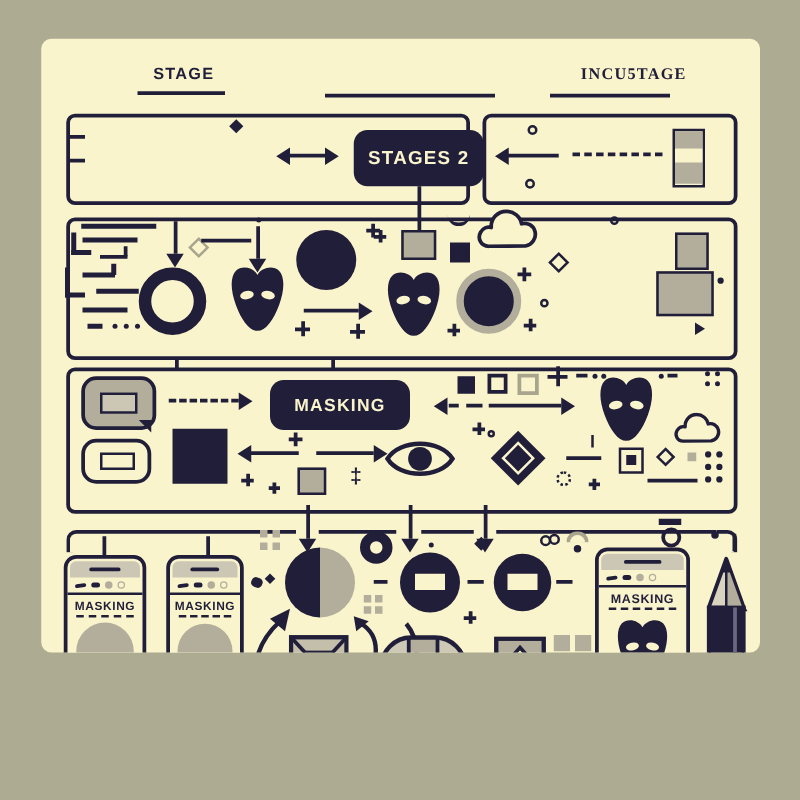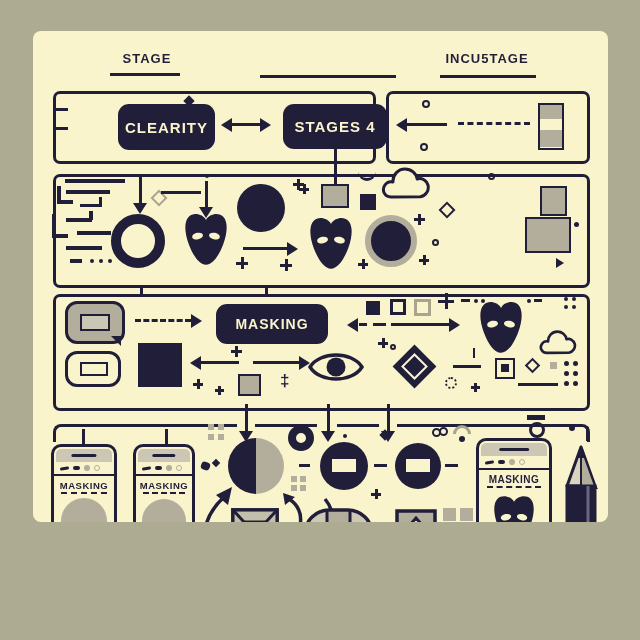--- a/index.html
+++ b/index.html
@@ -50,32 +50,31 @@
 </style>
 </head>
 <body>
 
 <div class="frame">
 <div class="page">
 
   <div class="abs hlabel" style="left:64px;top:20px;width:100px;">STAGE</div>
   <div class="abs line" style="left:77px;top:42px;width:70px;height:3px;"></div>
   <div class="abs line" style="left:227px;top:44px;width:136px;height:3px;"></div>
-  <div class="abs hlabel" style="left:404px;top:20px;width:100px;">INCU5TAGE</div>
+  <div class="abs hlabel" style="left:424px;top:20px;width:100px;font-family:Liberation Serif, serif;">INCU5TAGE</div>
   <div class="abs line" style="left:407px;top:44px;width:96px;height:3px;"></div>
 
   <div class="abs band" style="left:20px;top:60px;width:323px;height:73px;"></div>
   <div class="abs line" style="left:23px;top:77px;width:12px;height:3px;"></div>
   <div class="abs line" style="left:23px;top:96px;width:12px;height:3px;"></div>
-  <div class="abs pill" style="left:85px;top:73px;width:97px;height:46px;font-size:15px;">CLEARITY</div>
   <div class="abs dia" style="left:152px;top:66px;width:8px;height:8px;"></div>
   <div class="abs line" style="left:197px;top:92px;width:32px;height:3px;"></div>
   <div class="abs ah-l" style="left:188px;top:87px;"></div>
   <div class="abs ah-r" style="left:227px;top:87px;"></div>
-  <div class="abs pill" style="left:250px;top:73px;width:104px;height:45px;font-size:15px;">STAGES 4</div>
+  <div class="abs pill" style="left:250px;top:73px;width:104px;height:45px;font-size:15px;">STAGES 2</div>
   <div class="abs band" style="left:353px;top:60px;width:204px;height:73px;"></div>
   <div class="abs line" style="left:372px;top:92px;width:42px;height:3px;"></div>
   <div class="abs ah-l" style="left:363px;top:87px;"></div>
   <div class="abs oring" style="left:389px;top:69px;width:8px;height:8px;"></div>
   <div class="abs oring" style="left:387px;top:112px;width:8px;height:8px;"></div>
   <div class="abs dash" style="left:425px;top:91px;width:72px;"></div>
   <div class="abs" style="left:505px;top:72px;width:26px;height:47px;border:2.5px solid var(--ink);">
     <div style="height:14px;background:var(--gray);"></div>
     <div style="height:11px;background:var(--cream);"></div>
     <div style="height:17px;background:var(--gray);"></div>

